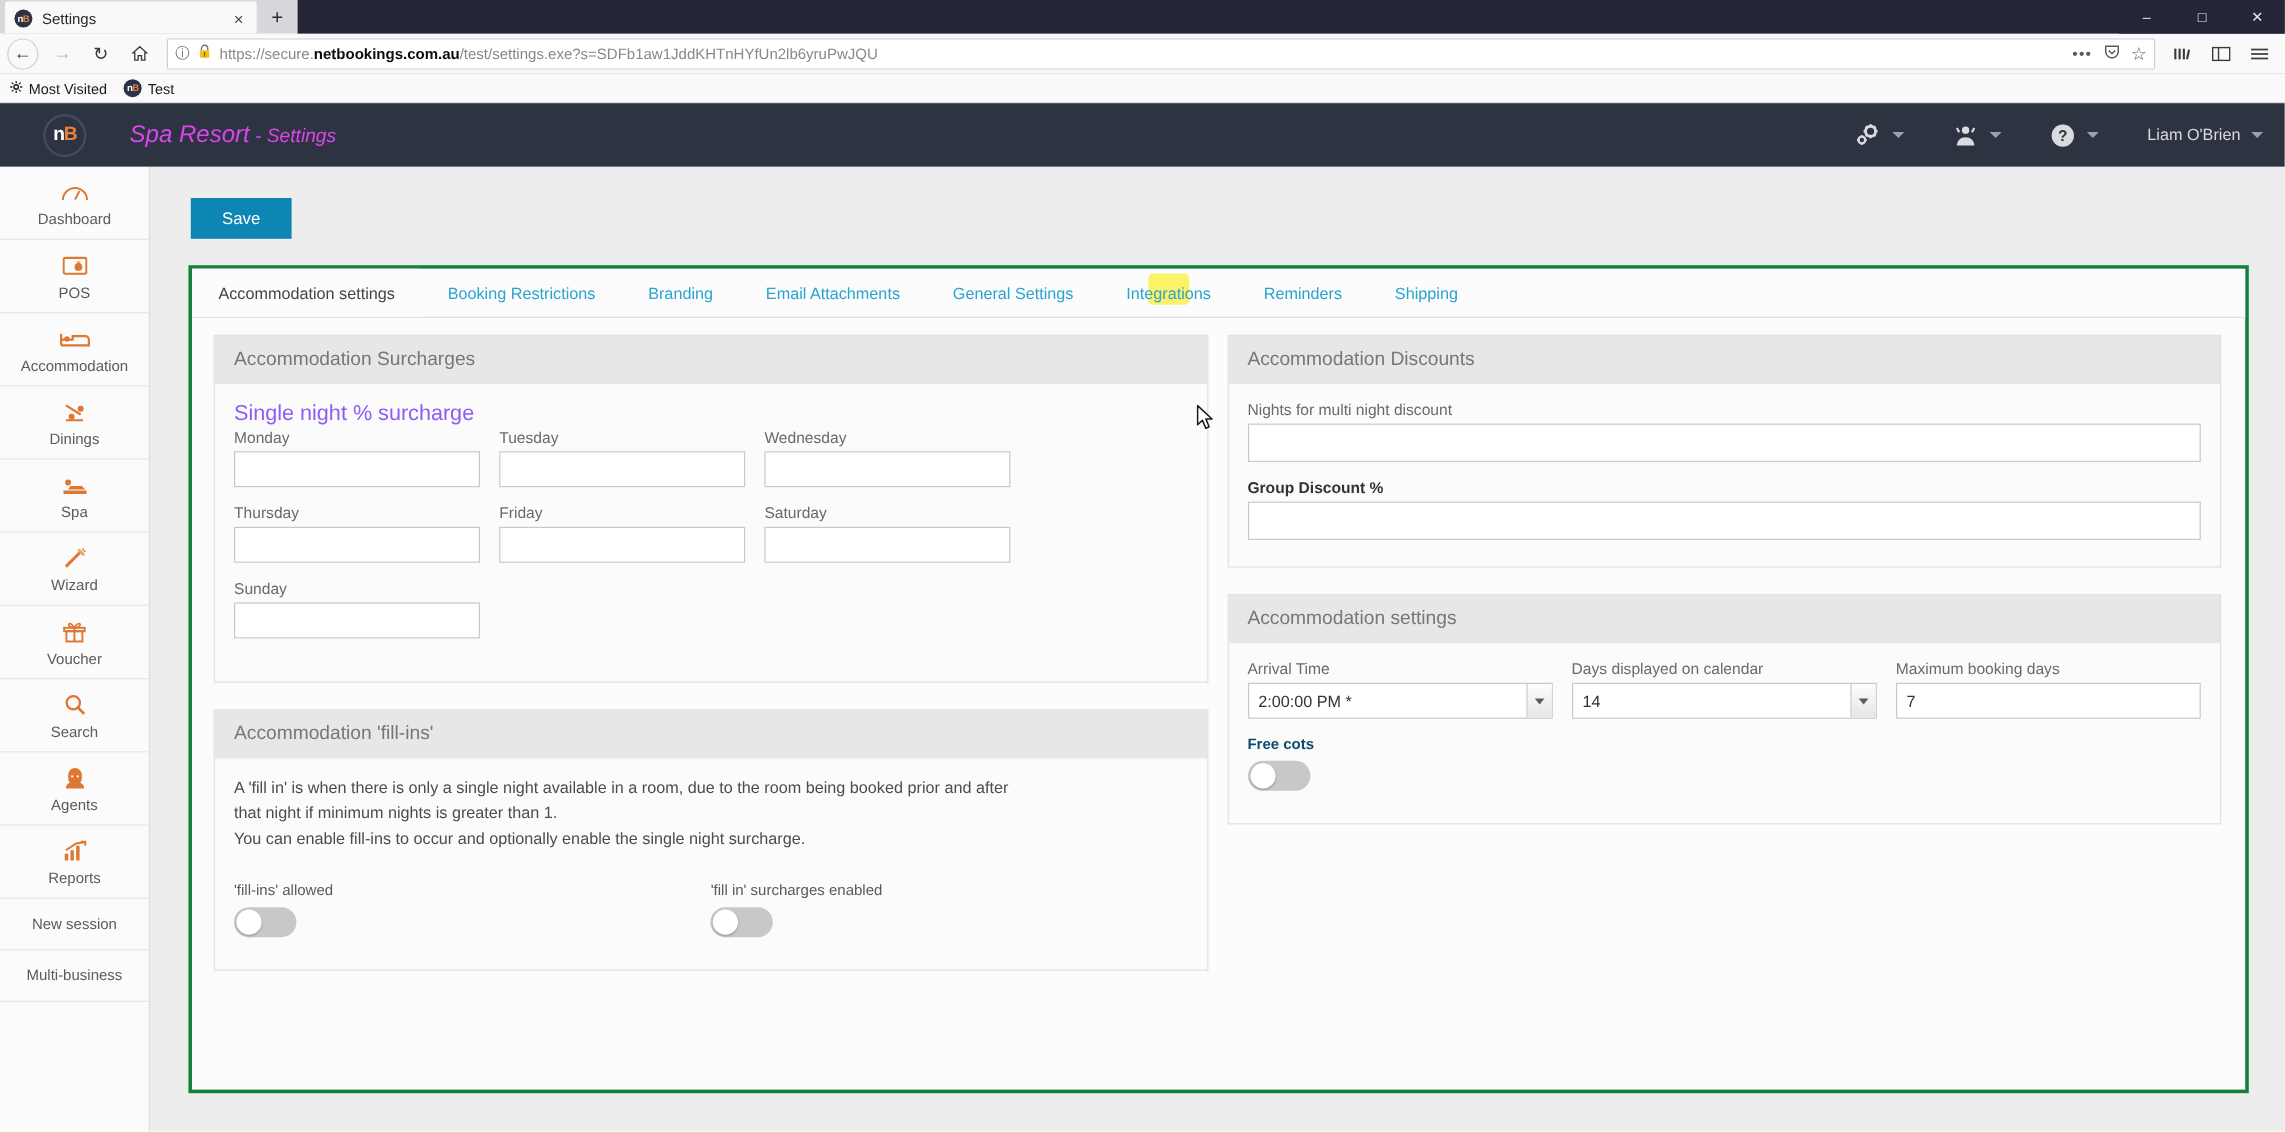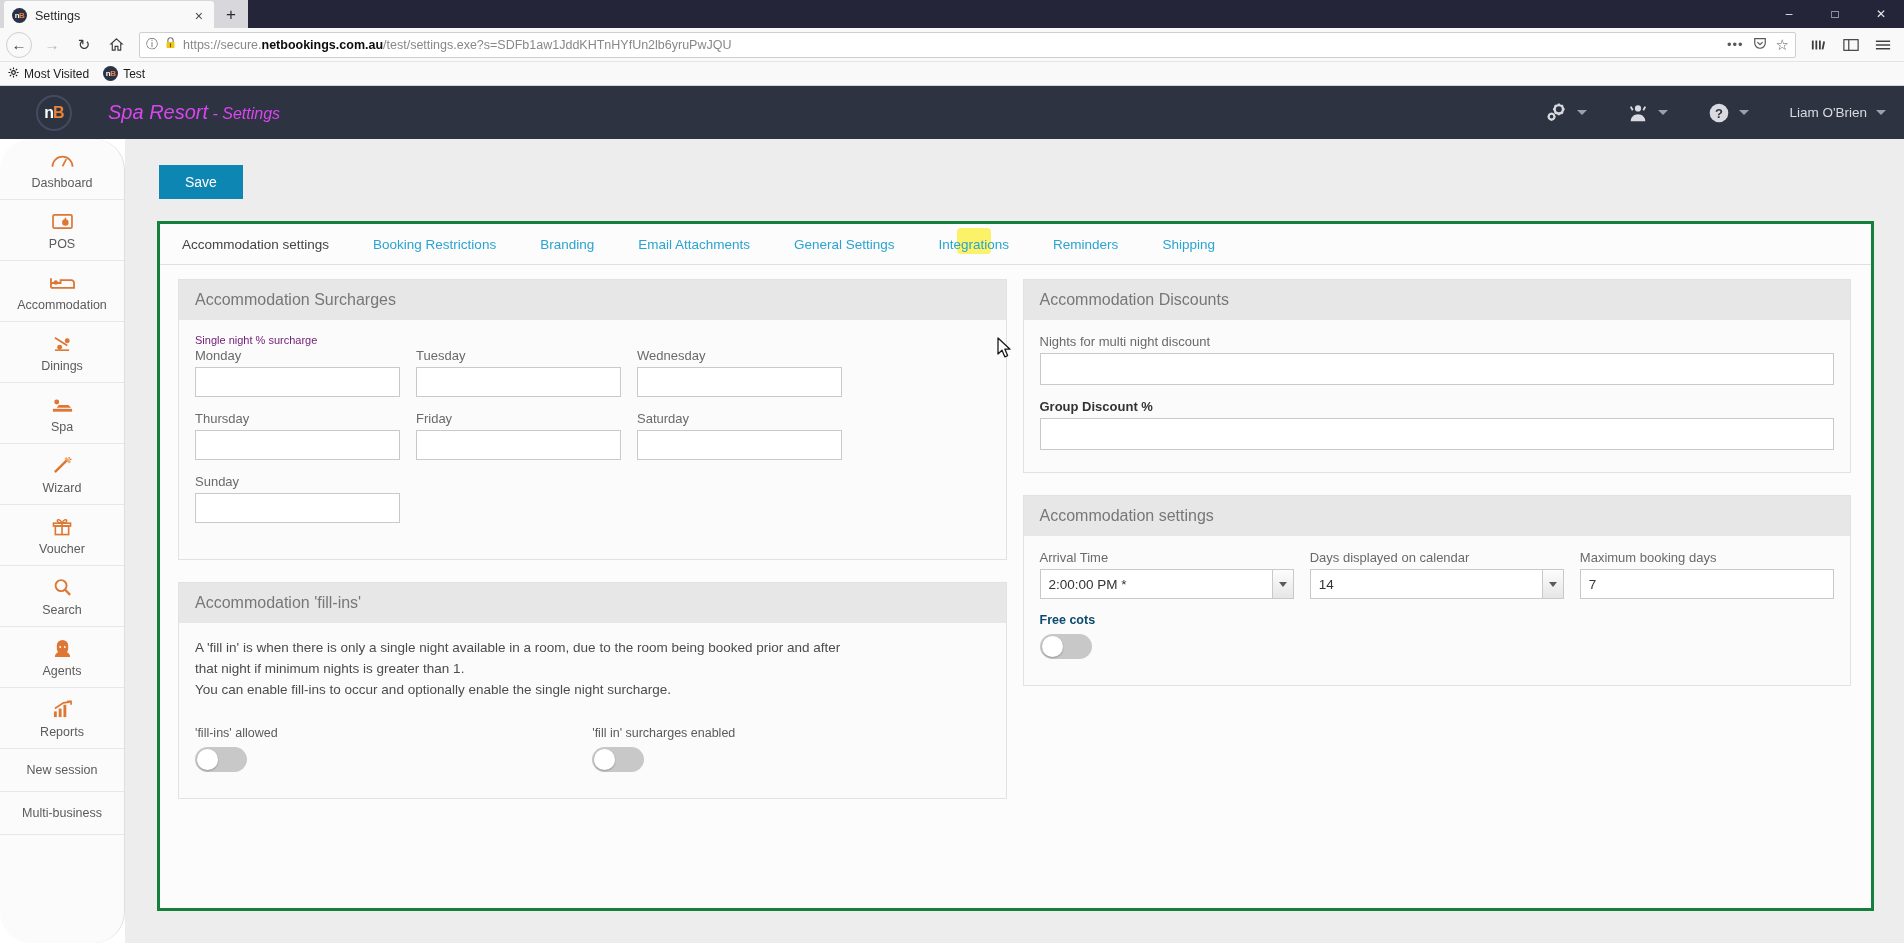--- a/index.html
+++ b/index.html
@@ -135,21 +135,21 @@
   .caret { border-left: 5px solid transparent; border-right: 5px solid transparent; border-top: 5px solid #9aa0ae; display:inline-block; }
   .hdr-icon { color: #d9dbe0; display: flex; align-items: center; }
 
   .body { flex: 1; display: flex; min-height: 0; }
 
   
   .sidebar {
     width: 125px; flex: 0 0 125px;
     background: #fbfbfb;
     border-right: 1px solid #dededf;
-    display: flex; flex-direction: column; border-radius: 31px;
+    display: flex; flex-direction: column;
   }
   .side-item {
     border-bottom: 1px solid #e7e7e7;
     padding: 11px 2px 9px;
     display: flex; flex-direction: column; align-items: center; gap: 5px;
     color: #5b5b5b; font-size: 12.5px;
     text-align: center;
   }
   .side-item .sicon { color: #dd7733; height: 21px; display: flex; align-items: center; justify-content: center; }
   .side-item.plain { padding: 14px 2px; }
@@ -196,21 +196,21 @@
 
   .card { border: 1px solid #e2e2e2; background: #fbfbfb; }
   .card-head {
     background: #e7e7e7;
     padding: 11px 16px;
     font-size: 16px; color: #777;
     font-weight: normal;
   }
   .card-body { padding: 14px 16px 22px; }
 
-  .lbl-small { font-size: 11px; color: #701a75; margin-bottom: 2px; }
+  .lbl-small { font-size: 18px; color: #8b5cf6; margin-bottom: 2px; }
   .lbl-field { font-size: 13px; color: #6a6a6a; margin-bottom: 4px; }
   .lbl-bold { font-size: 13px; color: #333; font-weight: bold; margin-bottom: 4px; }
 
   .row3 { display: flex; gap: 16px; margin-bottom: 14px; }
   .cell { flex: 1; min-width: 0; }
   .cell.third { max-width: 205px; }
 
   input.txt, select.sel {
     width: 100%; height: 30px;
     border: 1px solid #c9c9c9;

